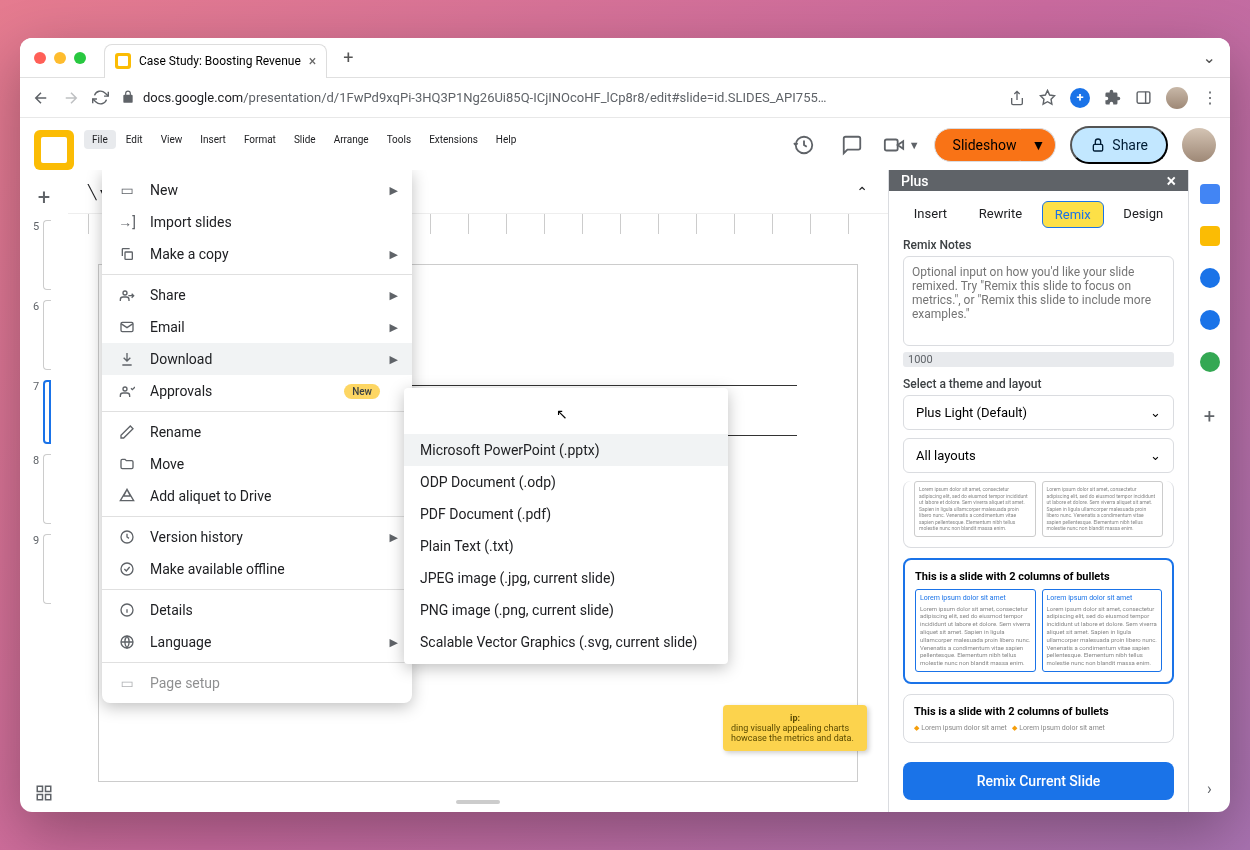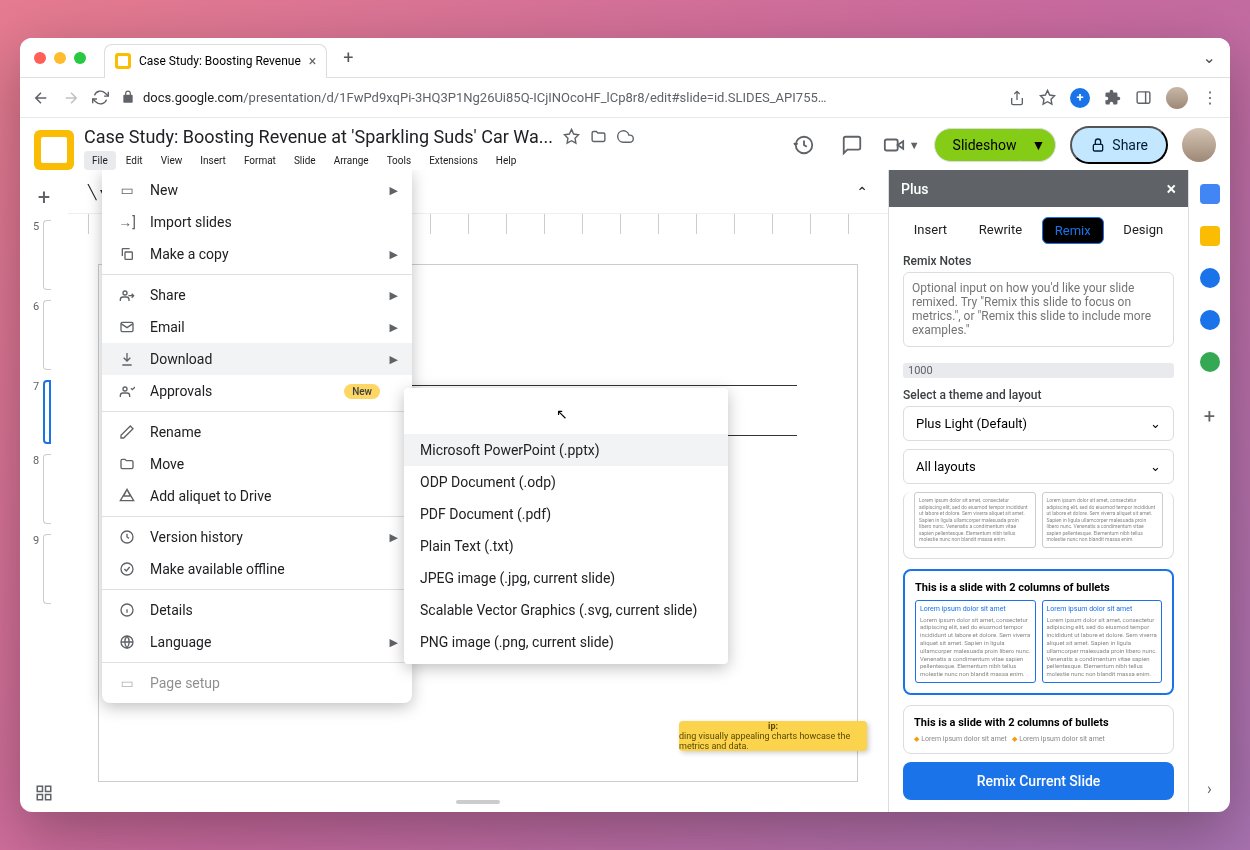--- a/index.html
+++ b/index.html
@@ -28,63 +28,63 @@
 .title-area { flex: 1; }
 .doc-title-row { display: flex; align-items: center; gap: 10px; }
 .doc-title { font-size: 18px; color: #202124; max-width: 470px; overflow: hidden; text-overflow: ellipsis; white-space: nowrap; }
 .title-icons { display: flex; gap: 10px; color: #5f6368; }
 .menubar { display: flex; gap: 2px; font-size: 10px; color: #202124; margin-top: 4px; }
 .menubar span { padding: 4px 8px; border-radius: 4px; }
 .menubar span.active { background: #e8eaed; }
 .header-actions { display: flex; align-items: center; gap: 14px; margin-left: auto; }
 .icon-btn { color: #5f6368; padding: 6px; }
 .meet-btn { display: flex; align-items: center; gap: 4px; color: #5f6368; }
-.slideshow-btn { border: 1px solid #dadce0; border-radius: 20px; padding: 8px 18px; font-size: 14px; background:#84cc16; display:flex; align-items:center; }
+.slideshow-btn { border: 1px solid #dadce0; border-radius: 20px; padding: 8px 18px; font-size: 14px; background:#f97316; display:flex; align-items:center; }
 .slideshow-drop { border: 1px solid #dadce0; border-left:none; border-radius: 0 20px 20px 0; padding: 8px 10px; margin-left:-14px; }
 .share-btn { background: #c2e7ff; border-radius: 20px; padding: 9px 18px; font-size: 14px; color: #001d35; display: flex; align-items: center; gap: 6px; }
 .avatar { width: 34px; height: 34px; border-radius: 50%; background: linear-gradient(#d4c4b4,#9e8876); }
 .workspace { flex: 1; display: flex; position: relative; overflow: hidden; }
 .left-col { width: 48px; display: flex; flex-direction: column; align-items: center; padding-top: 12px; gap: 8px; }
 .add-slide { width: 30px; height: 30px; display: flex; align-items: center; justify-content: center; color: #5f6368; font-size: 22px; }
 .thumbs { display: flex; flex-direction: column; gap: 10px; align-items: flex-end; padding-right: 4px; }
 .thumb-row { display: flex; align-items: flex-start; gap: 4px; font-size: 11px; color: #5f6368; }
 .thumb { width: 8px; height: 70px; border: 1px solid #ccc; border-radius: 4px 0 0 4px; border-right: none; background:#fff; }
 .thumb.sel { border: 2px solid #1a73e8; height: 64px; }
 .grid-icon { margin-top: auto; margin-bottom: 10px; color: #5f6368; }
 .canvas-area { flex: 1; background: #fff; position: relative; display:flex; flex-direction:column; }
 .toolbar-row { height: 44px; display: flex; align-items: center; gap: 8px; padding: 0 8px; justify-content: flex-end; border-bottom: 1px solid #eee; }
 .tool-btn { padding: 6px 12px; font-size: 14px; color: #202124; border-radius:4px; }
 .ruler { height: 20px; background: repeating-linear-gradient(90deg, #ccc 0, #ccc 1px, transparent 1px, transparent 38px); margin: 0 20px; position:relative; }
 .slide-canvas { margin: 30px 30px 10px 30px; background:#fff; border:1px solid #ccc; flex:1; position:relative; }
 .content-line { position:absolute; border-bottom:1px solid #333; height:1px; }
-.sticky { position:absolute; right:-10px; bottom:30px; width:188px; background:#fcd34d; border-radius:4px; font-size:9px; color:#5a4a00; box-shadow:2px 2px 5px rgba(0,0,0,0.2); }
+.sticky { position:absolute; right:-10px; bottom:30px; width:144px; background:#fcd34d; border-radius:4px; padding:8px; font-size:9px; color:#5a4a00; box-shadow:2px 2px 5px rgba(0,0,0,0.2); }
 .sticky .tip-h { font-weight:bold; text-align:center; }
 .bottom-handle { width:44px; height:4px; background:#ccc; border-radius:2px; margin:8px auto; }
 .file-menu { position: absolute; top: 0; left: 34px; width: 310px; background: #fff; border-radius: 0 0 8px 8px; box-shadow: 0 4px 16px rgba(0,0,0,0.25); z-index: 100; padding: 4px 0; max-height: 610px; overflow:hidden; }
 .menu-item { display: flex; align-items: center; gap: 14px; padding: 8px 16px; font-size: 14px; color: #202124; position: relative; }
 .menu-item:hover, .menu-item.hl { background: #f1f3f4; }
 .menu-item .mi-icon { width: 18px; color: #5f6368; display:flex; justify-content:center; }
 .menu-item .arrow { position: absolute; right: 14px; color: #5f6368; font-size: 11px; }
 .menu-item .shortcut { position: absolute; right: 14px; color: #5f6368; font-size: 12px; }
 .menu-item .badge { position: absolute; right: 32px; background: #fdd663; color: #3c4043; font-size: 10px; padding: 2px 8px; border-radius: 10px; font-weight:500; }
 .menu-sep { height: 1px; background: #e0e0e0; margin: 4px 0; }
 .submenu { position: absolute; top: 218px; left: 336px; width: 324px; background: #fff; border-radius: 4px; box-shadow: 0 4px 16px rgba(0,0,0,0.25); z-index: 101; padding: 6px 0; }
 .sub-item { padding: 8px 16px; font-size: 14px; color: #202124; }
 .sub-item.hl { background: #f1f3f4; margin-top: 40px; }
 .cursor { position:absolute; top: 236px; left: 488px; z-index:102; font-size:14px; }
 .side-panel { width: 300px; border-left: 1px solid #dadce0; display: flex; flex-direction: column; background:#fff; }
-.panel-head { background: #5f6368; color: #fff; display: flex; align-items: center; padding: 8px 12px; font-size: 14px; font-weight:500; }
+.panel-head { background: #5f6368; color: #fff; display: flex; align-items: center; padding: 0 12px; font-size: 14px; font-weight:500; }
 .panel-head .px { margin-left: auto; font-size: 18px; }
 .panel-tabs { display: flex; gap: 6px; padding: 10px 12px; font-size: 13px; justify-content:space-around; }
 .panel-tab { padding: 5px 12px; border-radius: 6px; color: #202124; }
-.panel-tab.active { background: #000000; border: 1px solid #1a73e8; color:#1a73e8; }
+.panel-tab.active { background: #fde047; border: 1px solid #1a73e8; color:#1a73e8; }
 .panel-body { padding: 0 14px; flex:1; overflow:hidden; display:flex; flex-direction:column; font-size:13px; }
 .remix-label { font-size: 12px; color: #3c4043; margin-bottom: 4px; font-weight:500; }
 .remix-ta { width: 100%; border: 1px solid #dadce0; border-radius: 6px; padding: 8px; font-size: 12px; color: #5f6368; height: 90px; resize:none; font-family:inherit; }
-.token-badge { display:inline-block; background:#e8eaed; padding:1px 5px; border-radius:3px; font-size:11px; margin-top:16px; color:#5f6368; }
+.token-badge { display:inline-block; background:#e8eaed; padding:1px 5px; border-radius:3px; font-size:11px; margin-top:6px; color:#5f6368; }
 .sel-label { font-size: 12px; color: #3c4043; margin: 10px 0 4px; font-weight:500; }
 .dropdown { width: 100%; border: 1px solid #dadce0; border-radius: 6px; padding: 9px 12px; font-size: 13px; display: flex; justify-content: space-between; align-items: center; margin-bottom: 8px; }
 .layout-card { border: 1px solid #dadce0; border-radius: 8px; padding: 10px; margin-bottom: 10px; background:#fff; }
 .layout-card.sel { border: 2px solid #1a73e8; }
 .layout-title { font-size: 11px; font-weight: bold; margin-bottom: 6px; }
 .layout-cols { display: flex; gap: 6px; }
 .layout-col { flex: 1; border: 1px solid #1a73e8; border-radius: 3px; padding: 4px; font-size: 6px; color: #888; line-height:1.3; }
 .layout-col .h { color:#1a73e8; font-size:7px; margin-bottom:2px; }
 .remix-btn { background: #1a73e8; color: #fff; border: none; border-radius: 8px; padding: 11px; font-size: 14px; font-weight: 500; margin: 8px 14px 12px; }
 .right-rail { width: 42px; border-left: 1px solid #dadce0; display: flex; flex-direction: column; align-items: center; padding-top: 14px; gap: 22px; }
@@ -153,34 +153,20 @@
           <path d="M15 4v16"></path>
         </svg>
       <span class="avatar-sm"></span>
       <span>⋮</span>
     </div>
   </div>
 
   <div class="app-header">
     <div class="logo"></div>
     <div class="title-area">
-      <div class="doc-title-row">
-        <span class="doc-title">Case Study: Boosting Revenue at 'Sparkling Suds' Car Wa...</span>
-        <div class="title-icons">
-          <svg width="17" height="17" viewBox="0 0 24 24" fill="none" stroke="currentColor" stroke-width="2">
-              <path d="M12 2l3 6.5 7 1-5 5 1.2 7L12 18l-6.2 3.5L7 14.5 2 9.5l7-1z"></path>
-            </svg>
-          <svg width="17" height="17" viewBox="0 0 24 24" fill="none" stroke="currentColor" stroke-width="2">
-              <path d="M3 7a2 2 0 012-2h4l2 2h8a2 2 0 012 2v8a2 2 0 01-2 2H5a2 2 0 01-2-2z"></path>
-            </svg>
-          <svg width="17" height="17" viewBox="0 0 24 24" fill="none" stroke="currentColor" stroke-width="2">
-              <path d="M18 10h-1.26A8 8 0 109 20h9a5 5 0 000-10z"></path>
-            </svg>
-        </div>
-      </div>
       <div class="menubar">
         <span class="active">File</span>
         <span>Edit</span>
         <span>View</span>
         <span>Insert</span>
         <span>Format</span>
         <span>Slide</span>
         <span>Arrange</span>
         <span>Tools</span>
         <span>Extensions</span>
@@ -416,22 +402,22 @@
             <span>Page setup</span>
           </div>
       </div>
 
       <div class="submenu">
         <div class="sub-item hl">Microsoft PowerPoint (.pptx)</div>
         <div class="sub-item">ODP Document (.odp)</div>
         <div class="sub-item">PDF Document (.pdf)</div>
         <div class="sub-item">Plain Text (.txt)</div>
         <div class="sub-item">JPEG image (.jpg, current slide)</div>
+        <div class="sub-item">PNG image (.png, current slide)</div>
         <div class="sub-item">Scalable Vector Graphics (.svg, current slide)</div>
-        <div class="sub-item">PNG image (.png, current slide)</div>
       </div>
       <span class="cursor">↖</span>
     </div>
 
     <div class="side-panel">
       <div class="panel-head">
         <span>Plus</span>
         <span class="px">×</span>
       </div>
       <div class="panel-tabs">

